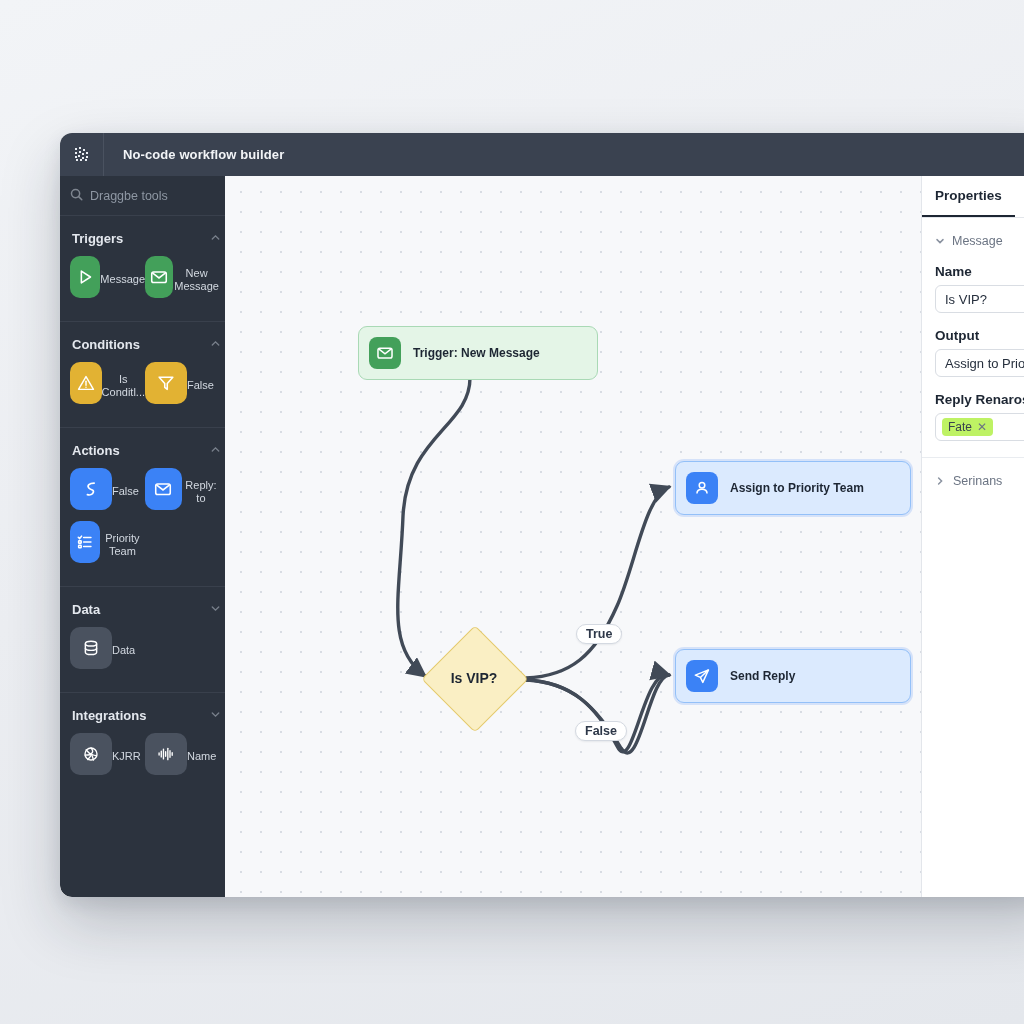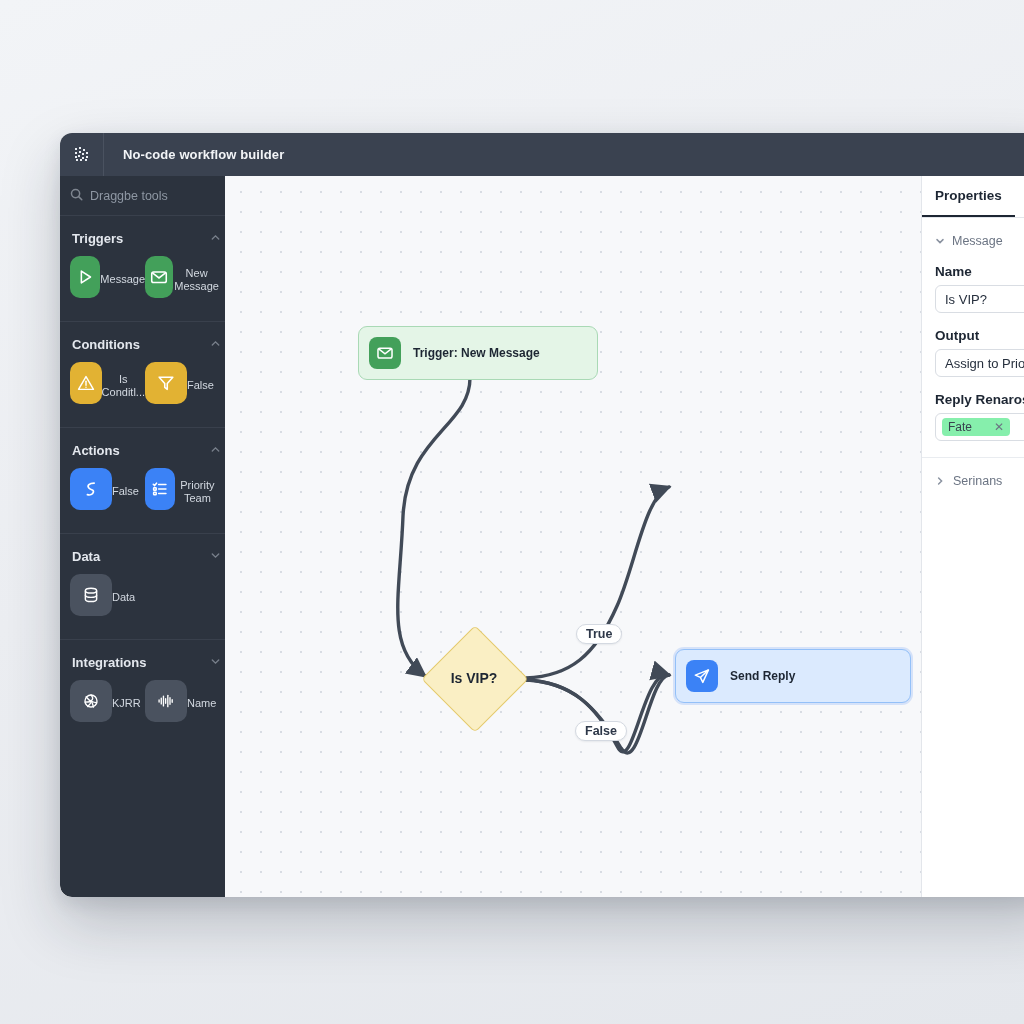--- a/index.html
+++ b/index.html
@@ -115,22 +115,22 @@
   #props-body{padding:14px 0 0 13px;}
   .group-head{display:flex;align-items:center;gap:7px;margin-bottom:14px;}
   .group-head .gtxt{font-size:12.5px;color:#6b7483;}
   .field{margin-bottom:15px;}
   .field-label{font-size:13.5px;font-weight:700;color:#1d2633;margin-bottom:6px;}
   .field-input{height:26px;border:1px solid #d9dde3;border-radius:6px;background:#fff;
     display:flex;align-items:center;padding:0 9px;font-size:13px;color:#262f3d;
     white-space:nowrap;overflow:hidden;}
   .tag-box{height:26px;border:1px solid #d9dde3;border-radius:6px;display:flex;
     align-items:center;padding:0 6px;}
-  .tag{background:#86efac;border-radius:4px;padding:2px 6px;font-size:12px;color:#39424f;
-    display:flex;align-items:center;gap:22px;}
+  .tag{background:#bef264;border-radius:4px;padding:2px 6px;font-size:12px;color:#39424f;
+    display:flex;align-items:center;gap:5px;}
   .tag .x{color:#6b7483;font-size:12px;}
   #props-divider{height:1px;background:#e9ecf0;margin:16px 0 0 0;}
   #sec-collapsed{display:flex;align-items:center;gap:8px;padding:14px 0 0 13px;}
   #sec-collapsed .gtxt{font-size:12.5px;color:#6b7483;}
 </style>
 </head>
 <body>
 
 <div id="app-window">
 
@@ -236,20 +236,29 @@
             <div class="tool">
               <span class="tool-ico blue">
                 <svg width="20" height="20" viewBox="0 0 22 22" fill="none" stroke="#fff" stroke-width="1.8" stroke-linecap="round">
                   <path d="M14.5,4.6 C9,4.6 6.4,7.3 8.6,10 C10.8,12.7 14.6,11.3 13.6,14.6 C12.9,17 10,18 7,17.2"></path>
                 </svg>
               </span>
               <span class="tool-label">False</span>
             </div>
             <div class="tool">
               <span class="tool-ico blue">
+                <svg width="20" height="20" viewBox="0 0 22 22" fill="none" stroke="#fff" stroke-width="1.7">
+                  <rect x="3" y="5.5" width="16" height="11.5" rx="2"></rect>
+                  <path d="M3.8,6.4 L11,12 L18.2,6.4"></path>
+                </svg>
+              </span>
+              <span class="tool-label">Reply: to</span>
+            </div>
+            <div class="tool">
+              <span class="tool-ico blue">
                 <svg width="20" height="20" viewBox="0 0 22 22" fill="none" stroke="#fff" stroke-width="1.7" stroke-linecap="round">
                   <line x1="9.5" y1="6" x2="17.5" y2="6"></line>
                   <line x1="9.5" y1="11" x2="17.5" y2="11"></line>
                   <line x1="9.5" y1="16" x2="17.5" y2="16"></line>
                   <path d="M3.6,5.8 L5,7.2 L7.2,4.6"></path>
                   <rect x="4" y="9.6" width="2.8" height="2.8" rx="0.6"></rect>
                   <rect x="4" y="14.6" width="2.8" height="2.8" rx="0.6"></rect>
                 </svg>
               </span>
               <span class="tool-label">Priority Team</span>
@@ -342,20 +351,29 @@
         </svg>
       </span>
       <span class="node-text">Trigger: New Message</span>
     </div>
 
     <div id="node-diamond">
       <div class="dia"></div>
       <div class="dia-label">Is VIP?</div>
     </div>
 
+    <div class="node" id="node-assign">
+      <span class="node-ico">
+        <svg width="18" height="18" viewBox="0 0 20 20" fill="none" stroke="#fff" stroke-width="1.7">
+          <circle cx="10" cy="7" r="3.1"></circle>
+            <path d="M4.4,16.2 C4.4,12.8 7,11.4 10,11.4 C13,11.4 15.6,12.8 15.6,16.2"></path>
+        </svg>
+      </span>
+      <span class="node-text">Assign to Priority Team</span>
+    </div>
 
     <div class="node" id="node-send">
       <span class="node-ico">
         <svg width="18" height="18" viewBox="0 0 20 20" fill="none" stroke="#fff" stroke-width="1.6" stroke-linejoin="round">
           <path d="M17.2,3.2 L2.6,9.1 L8.2,11.6 L10.9,17.1 z"></path>
             <path d="M8.2,11.6 L17.2,3.2"></path>
         </svg>
       </span>
       <span class="node-text">Send Reply</span>
     </div>

